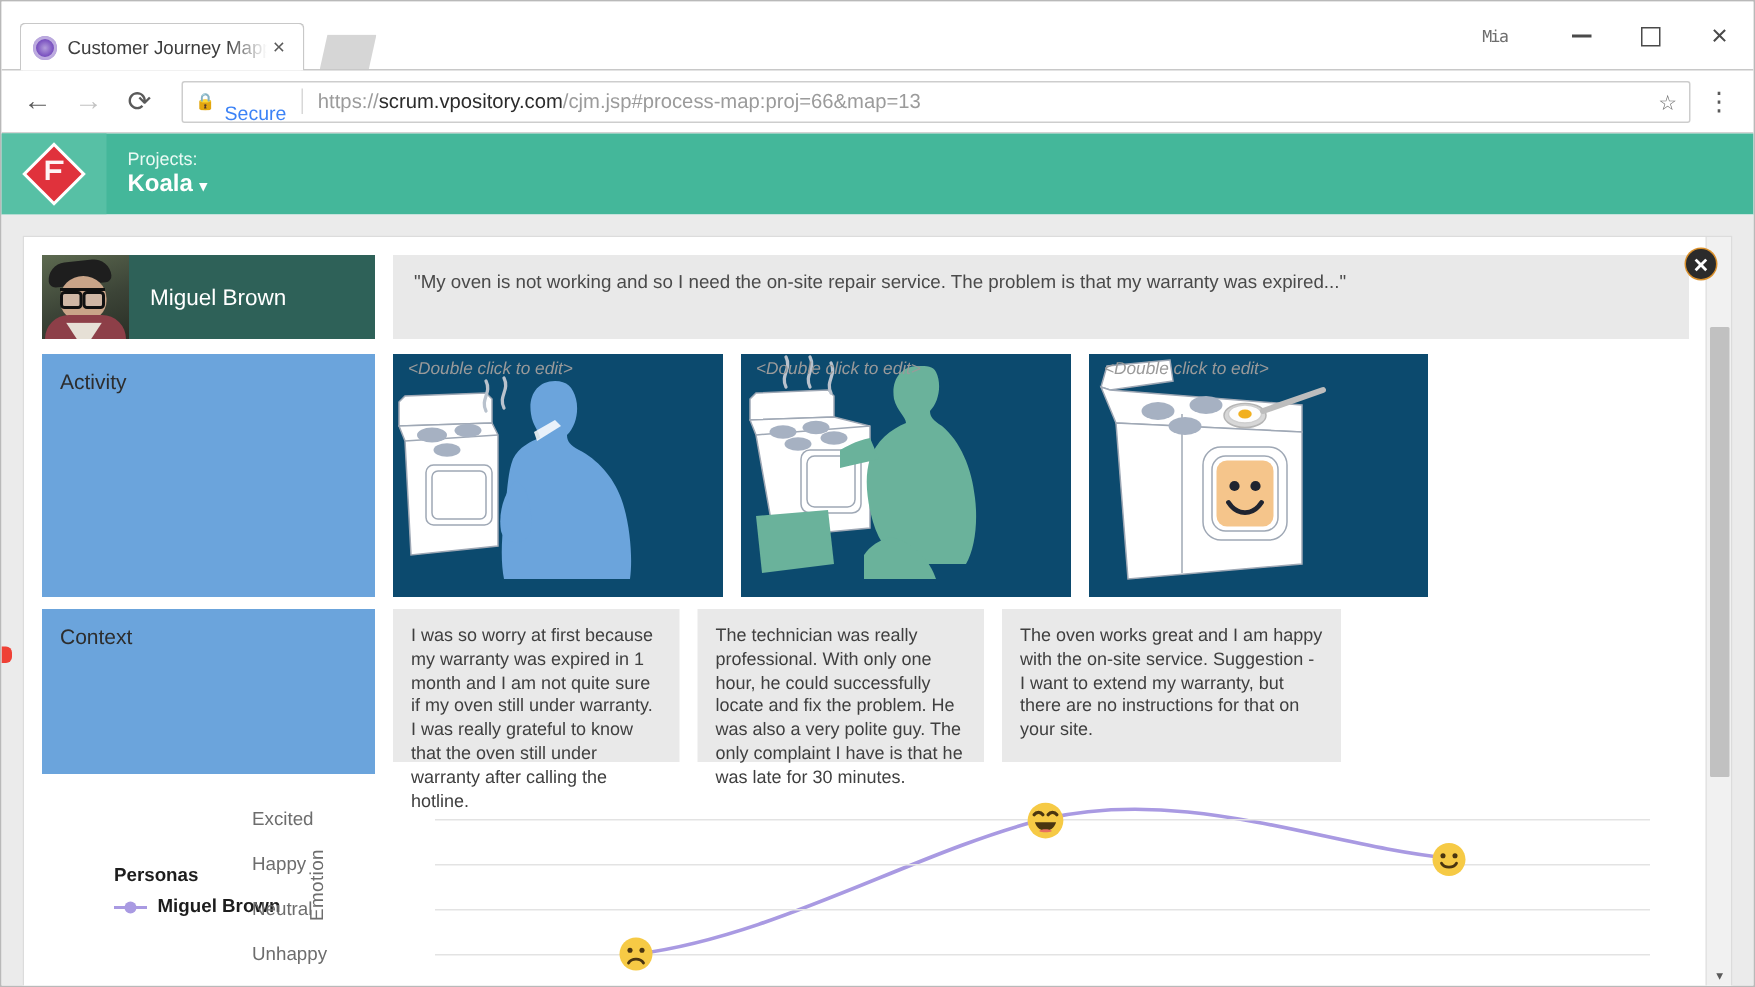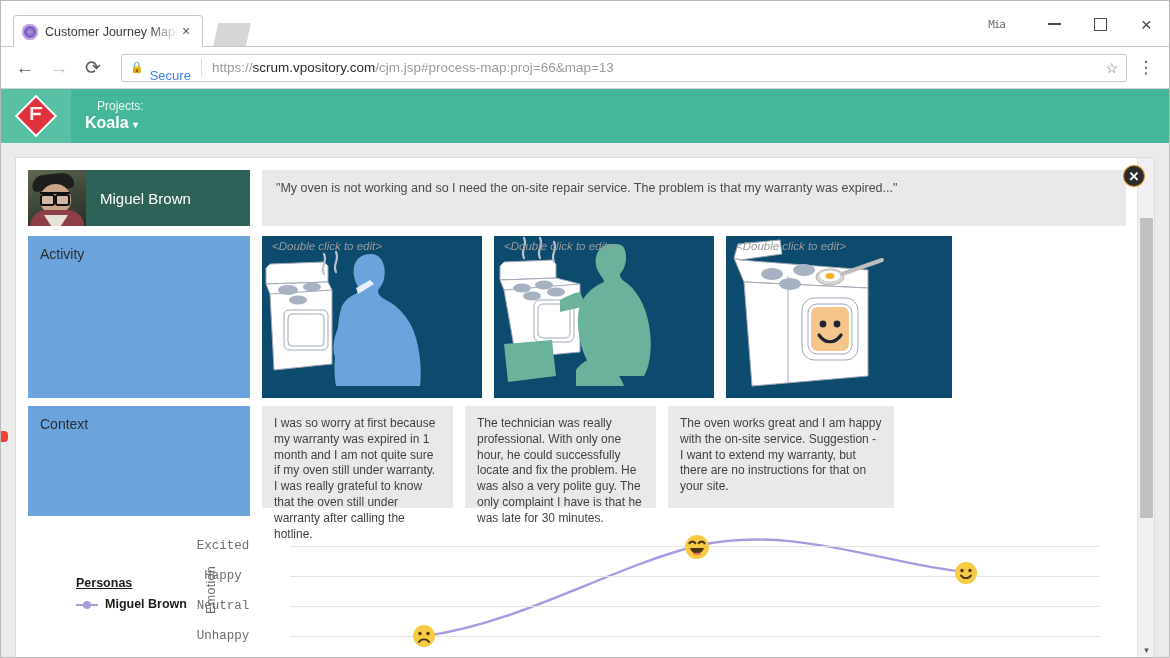--- a/index.html
+++ b/index.html
@@ -138,21 +138,21 @@
   }
   .logo-diamond::after {
     content: ""; position: absolute;
     left: 5px; top: 4px; width: 13px; height: 14px;
     background: #ffffff;
     clip-path: polygon(0 0, 100% 0, 100% 18%, 24% 18%, 24% 45%, 86% 45%, 86% 63%, 24% 63%, 24% 100%, 0 100%);
     transform: rotate(-45deg) scale(0.95);
     opacity: .95;
   }
   .proj-block { margin-left: 14px; line-height: 1.15; }
-  .proj-label { font-size: 12px; color: #eafaf4; margin-left: 12px; }
+  .proj-label { font-size: 12px; color: #eafaf4; }
   .proj-name { font-size: 16px; color: #ffffff; font-weight: bold; cursor: pointer; }
   .caret { font-size: 10px; }
   .user-block {
     position: absolute; right: 18px; top: 0; height: 54px;
     display: flex; align-items: center; gap: 10px;
   }
   .avatar {
     width: 34px; height: 34px; border-radius: 50%;
     background: #ffffff; overflow: hidden; position: relative;
     border: 2px solid #ffffff;
@@ -309,38 +309,38 @@
 
   
   .chartwrap {
     position: relative; margin-top: 12px;
     height: 150px; width: 1090px;
   }
   .legend {
     position: absolute; left: 48px; top: 48px;
     font-size: 12.5px; color: #1d1d1d;
   }
-  .legend-title { font-weight: bold; margin-bottom: 7px; text-decoration: underline; }
+  .legend-title { font-weight: bold; margin-bottom: 7px; }
   .legend-row { display: flex; align-items: center; gap: 7px; font-weight: bold; }
   .legend-marker { width: 22px; height: 11px; position: relative; }
   .legend-marker .ln {
     position:absolute; left:0; top:5px; width: 22px; height: 2px; background: #a99ae2;
   }
   .legend-marker .dot {
     position:absolute; left:7px; top:2px; width: 8px; height: 8px;
     border-radius: 50%; background: #a99ae2;
   }
   .ylabel {
     position: absolute; left: 176px; top: 38px;
     writing-mode: vertical-rl; transform: rotate(180deg);
     font-size: 12.5px; color: #6d6d6d; letter-spacing: .3px;
   }
   .ytick {
     position: absolute; right: 0; font-size: 12.5px; color: #6d6d6d;
-    text-align: center; width: 110px; transform: translateY(-50%); font-family: Liberation Mono, monospace;
+    text-align: left; width: 110px; transform: translateY(-50%);
   }
   .yticks { position: absolute; left: 140px; top: 0; width: 110px; height: 150px; }
   .plot {
     position: absolute; left: 262px; top: 0; right: 18px; height: 150px;
   }
   .gridline {
     position: absolute; left: 0; right: 0; height: 1px; background: #e3e3e3;
   }
   .emoji-pt {
     position: absolute; width: 24px; height: 24px;

